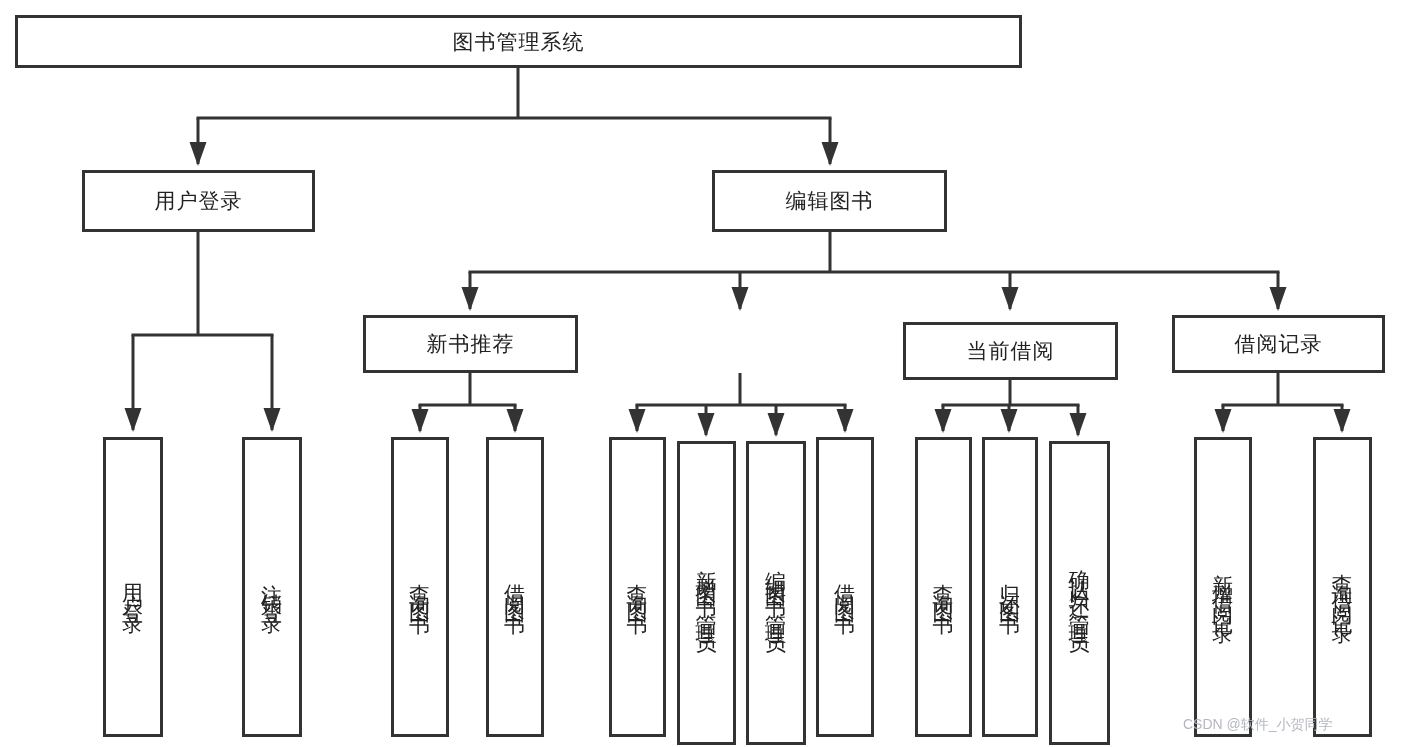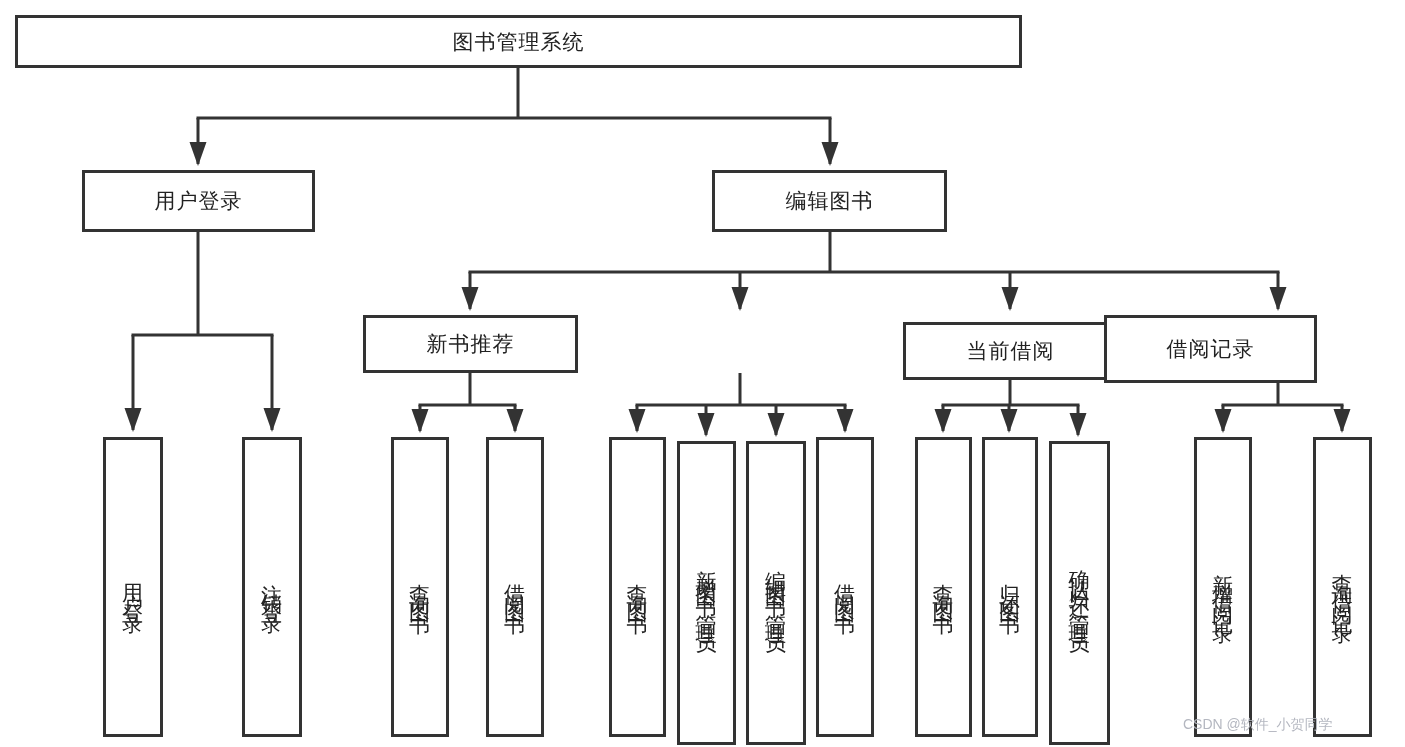--- a/index.html
+++ b/index.html
@@ -116,21 +116,21 @@
     </g>
   </svg>
 
   <div class="node hnode" style="left:15px; top:15px; width:1007px; height:53px;">图书管理系统</div>
 
   <div class="node hnode" style="left:82px; top:170px; width:233px; height:62px;">用户登录</div>
   <div class="node hnode" style="left:712px; top:170px; width:235px; height:62px;">编辑图书</div>
 
   <div class="node hnode" style="left:363px; top:315px; width:215px; height:58px;">新书推荐</div>
   <div class="node hnode" style="left:903px; top:315px; width:215px; height:58px;margin-top:7px;">当前借阅</div>
-  <div class="node hnode" style="left:1104px; top:315px; width:213px; height:68px;">借阅记录</div>
+  <div class="node hnode" style="left:1172px; top:315px; width:213px; height:58px;">借阅记录</div>
 
   <div class="node vnode" style="left:103px; top:437px; width:60px; height:300px;">用户登录</div>
   <div class="node vnode" style="left:242px; top:437px; width:60px; height:300px;">注销登录</div>
 
   <div class="node vnode" style="left:391px; top:437px; width:58px; height:300px;">查询图书</div>
   <div class="node vnode" style="left:486px; top:437px; width:58px; height:300px;">借阅图书</div>
 
   <div class="node vnode" style="left:609px; top:437px; width:57px; height:300px;">查询图书</div>
   <div class="node vnode long" style="left:677px; top:441px; width:59px; height:304px;">新增图书（管理员）</div>
   <div class="node vnode long" style="left:746px; top:441px; width:60px; height:304px;">编辑图书（管理员）</div>

